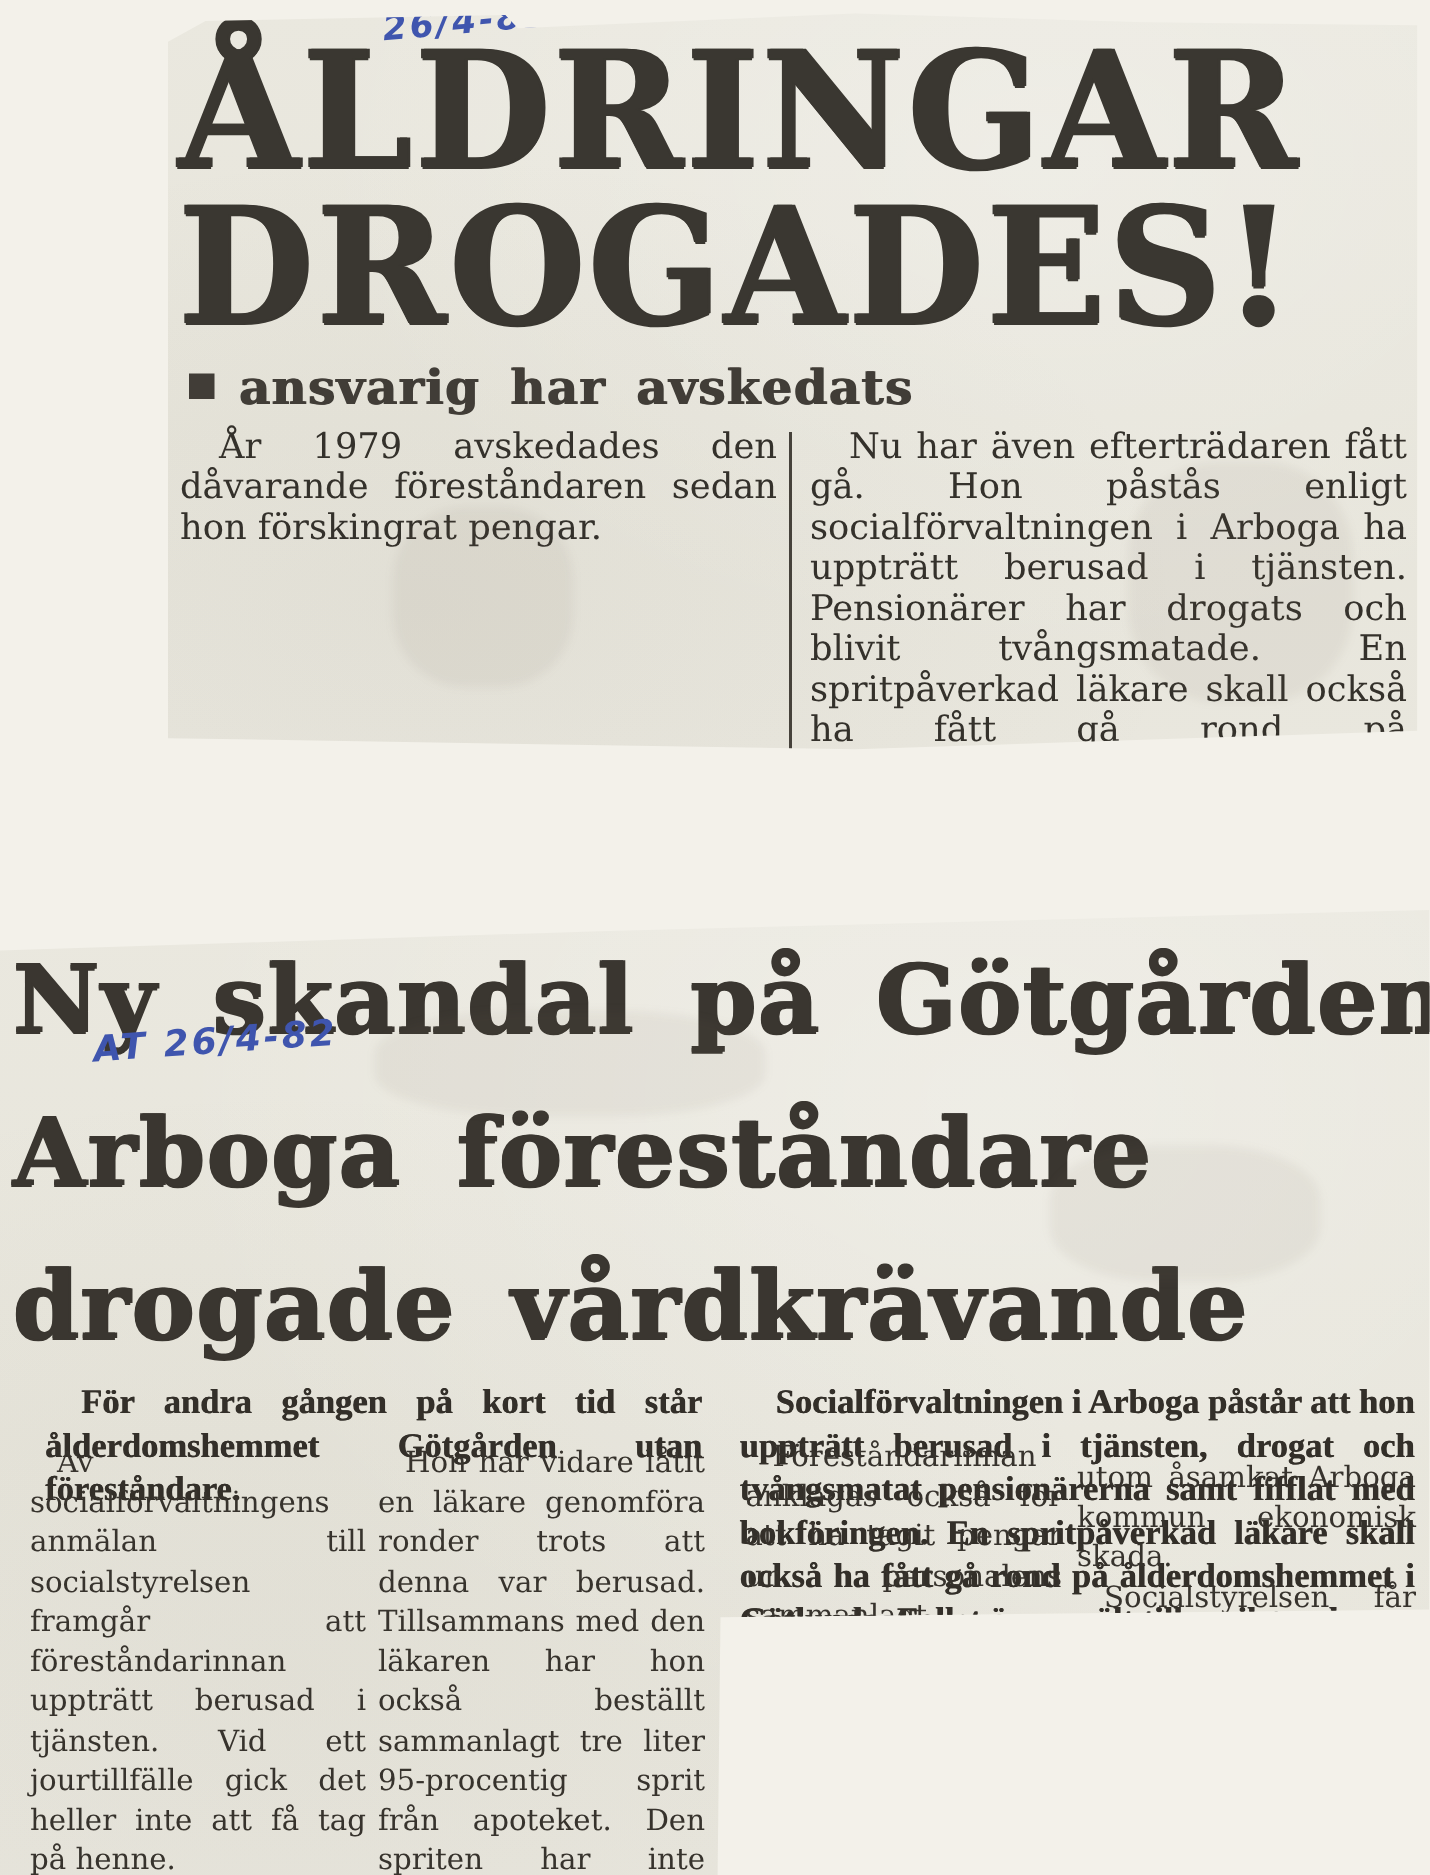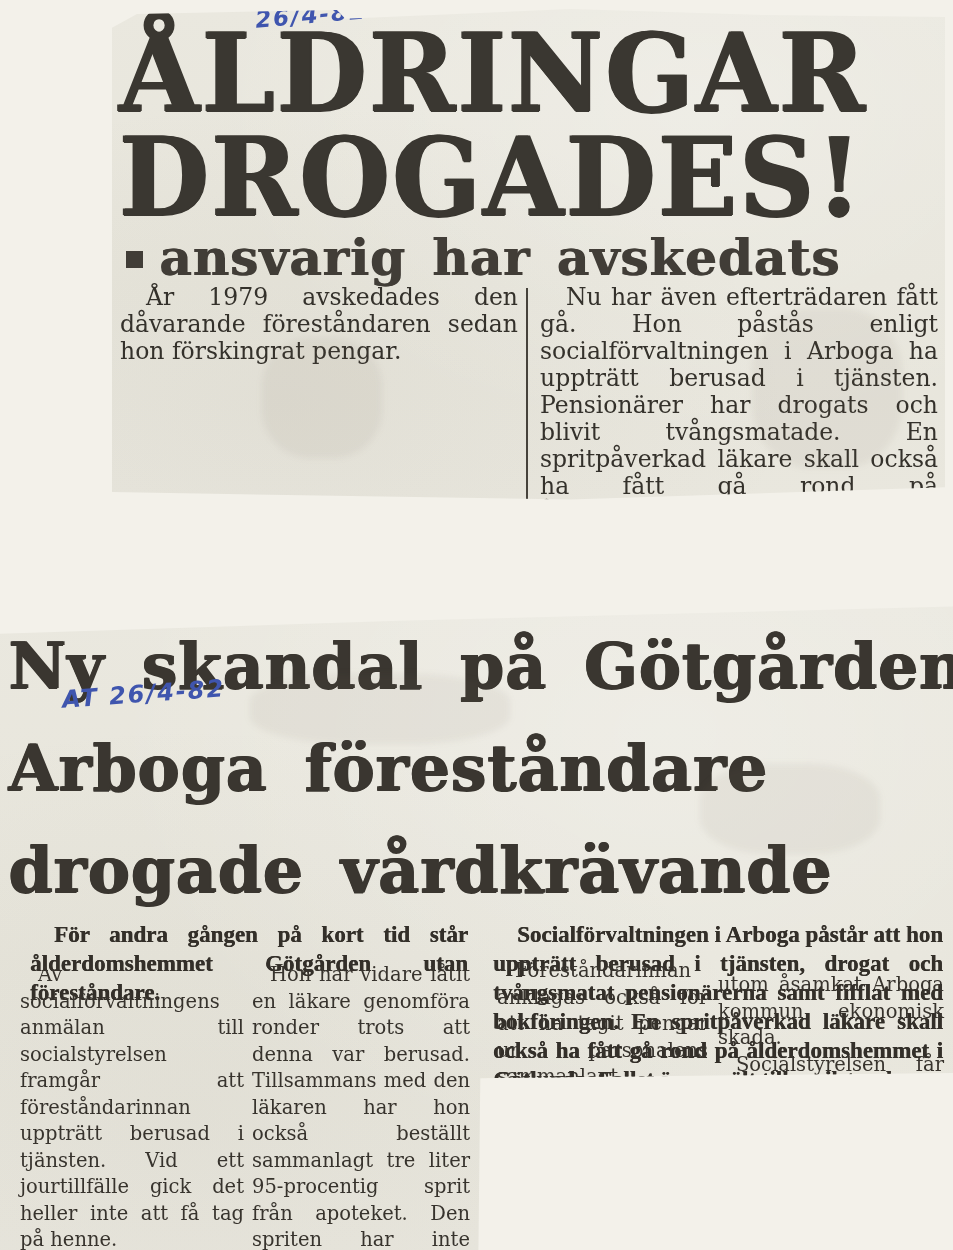--- a/index.html
+++ b/index.html
@@ -45,21 +45,21 @@
     letter-spacing:2px;
     text-shadow:2px 0 0 #3a3731,1px 1px 0 #3a3731;
     transform:scaleY(1.04);transform-origin:top left;
     white-space:nowrap;
   }
   .c1-h1{top:14px;}
   .c1-h2{top:118px;}
   .c1-subhead{
     position:absolute;left:8px;top:224px;width:820px;
     font-weight:bold;color:#413d37;
-    font-size:50px;line-height:52px;letter-spacing:1px;word-spacing:8px;
+    font-size:32px;line-height:52px;letter-spacing:1px;word-spacing:8px;
     text-shadow:1px 0 0 #413d37;
     white-space:nowrap;
   }
   .c1-bullet{
     display:inline-block;width:17px;height:17px;background:#413d37;
     margin:0 16px 6px 6px;vertical-align:middle;
   }
   .c1-cols{position:absolute;left:8px;top:276px;width:818px;display:flex;}
   .c1-col{font-size:23.5px;line-height:27px;text-align:justify;color:#34312b;}
   .c1-col p{margin:0;text-indent:26px;}

